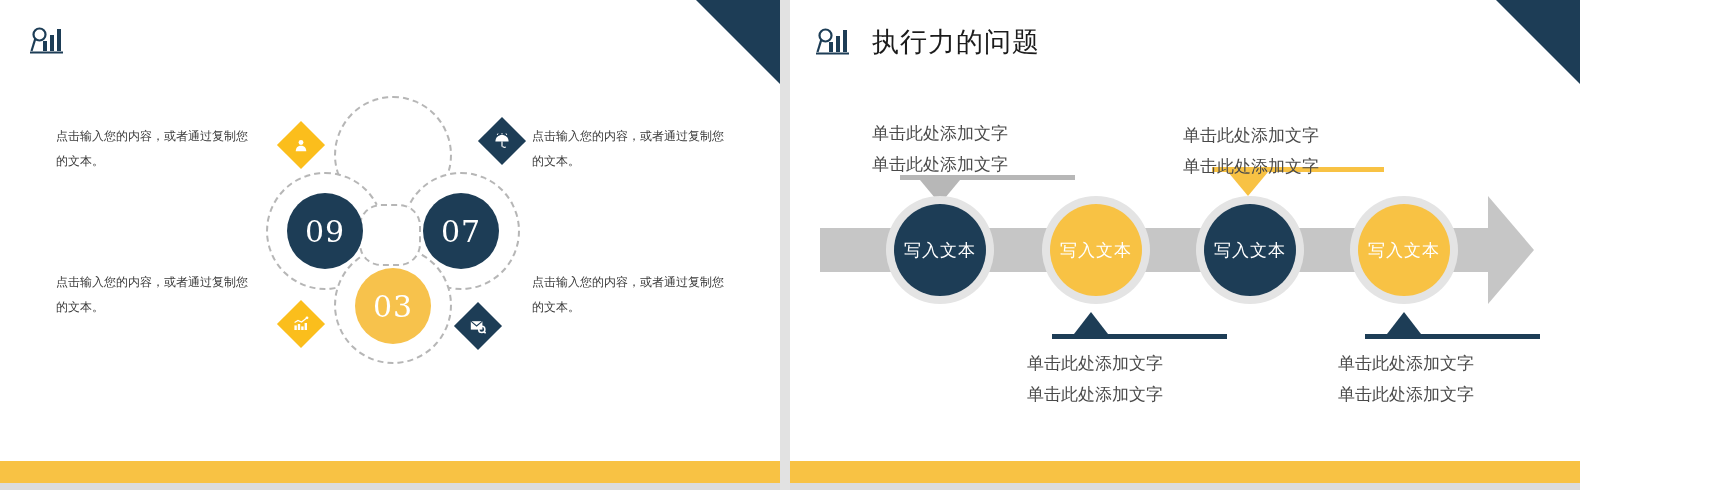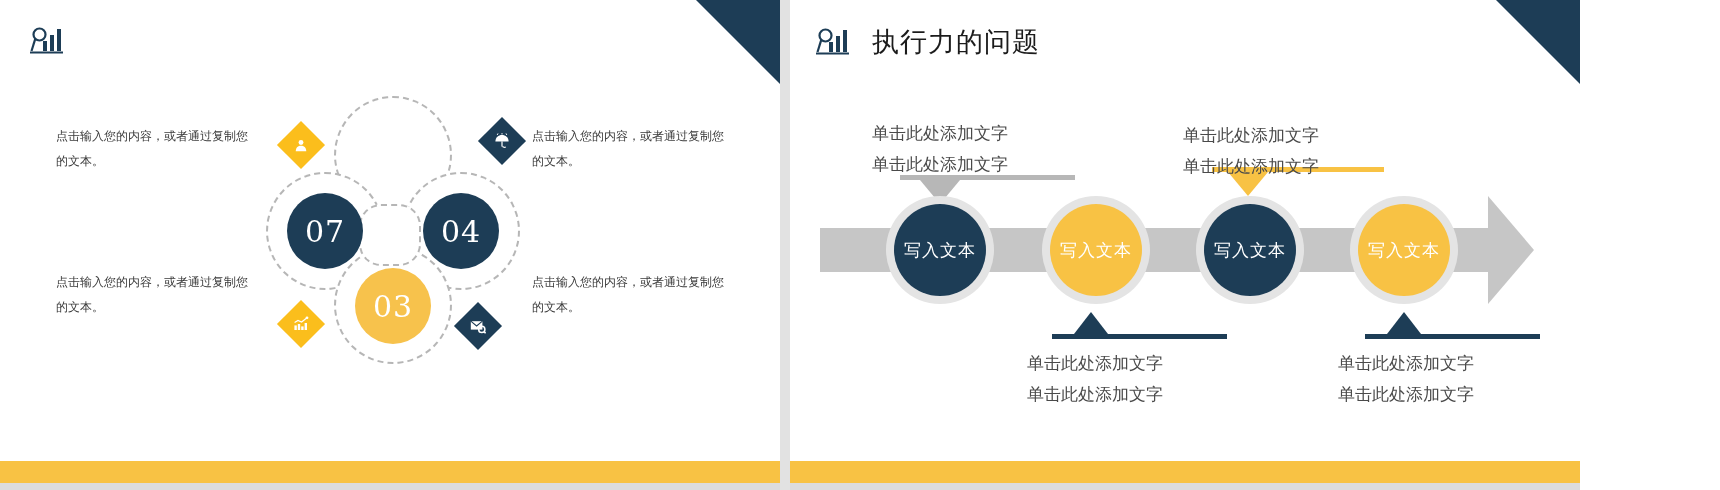--- a/index.html
+++ b/index.html
@@ -328,27 +328,27 @@
       <div class="diamond dm-br">
         <svg width="16" height="16" viewBox="0 0 16 16">
           <rect x="0.8" y="3.2" width="11.6" height="8.4" fill="#ffffff"></rect>
           <polyline points="0.8,3.2 6.6,8 12.4,3.2" fill="none" stroke="#1d3d56" stroke-width="1.1"></polyline>
           <circle cx="11.8" cy="11.4" r="3.1" fill="none" stroke="#ffffff" stroke-width="1.5"></circle>
           <line x1="13.9" y1="13.6" x2="15.6" y2="15.3" stroke="#ffffff" stroke-width="1.6"></line>
         </svg>
       </div>
 
       <div class="num-circle nc-02">
-          <span>07</span>
+          <span>09</span>
         </div>
       <div class="num-circle nc-03">
           <span>03</span>
         </div>
       <div class="num-circle nc-04">
-          <span>04</span>
+          <span>07</span>
         </div>
     </div>
 
     <div class="bottom-bar"></div>
     <div class="bottom-bar-grey"></div>
   </div>
 
   <div class="slide slide-right">
     <div class="corner-tri"></div>
 

